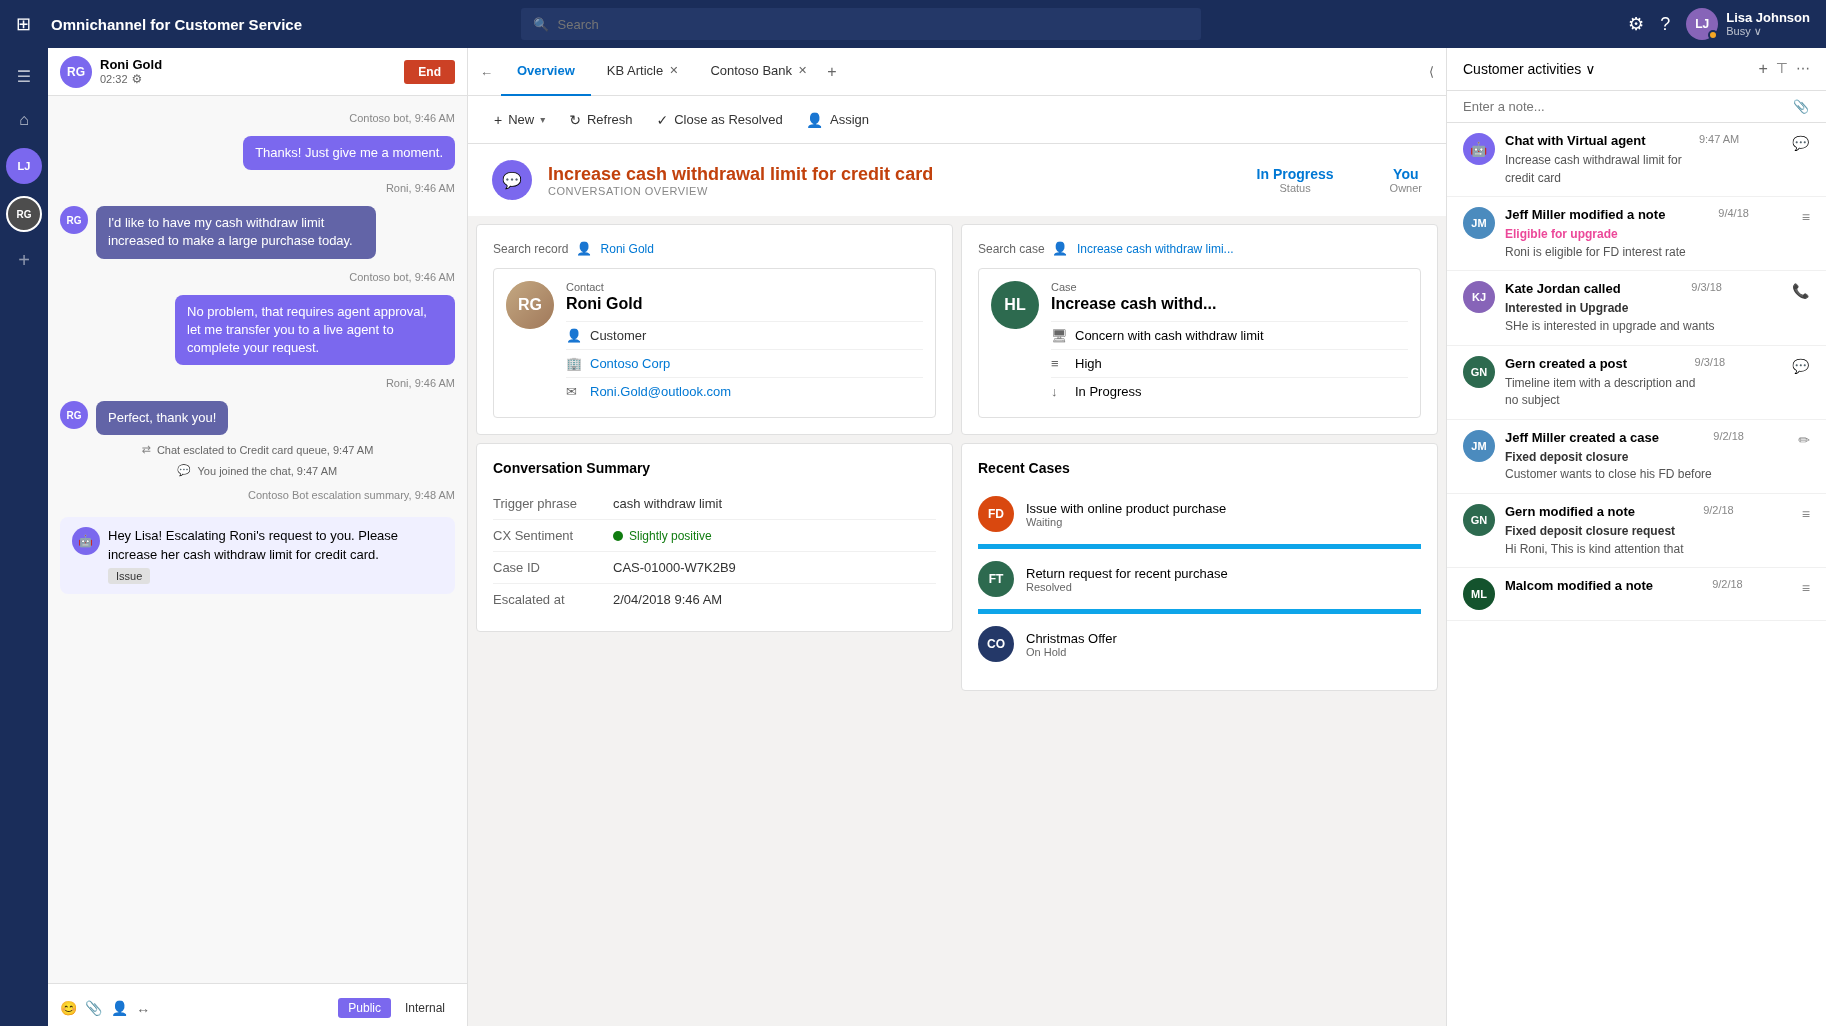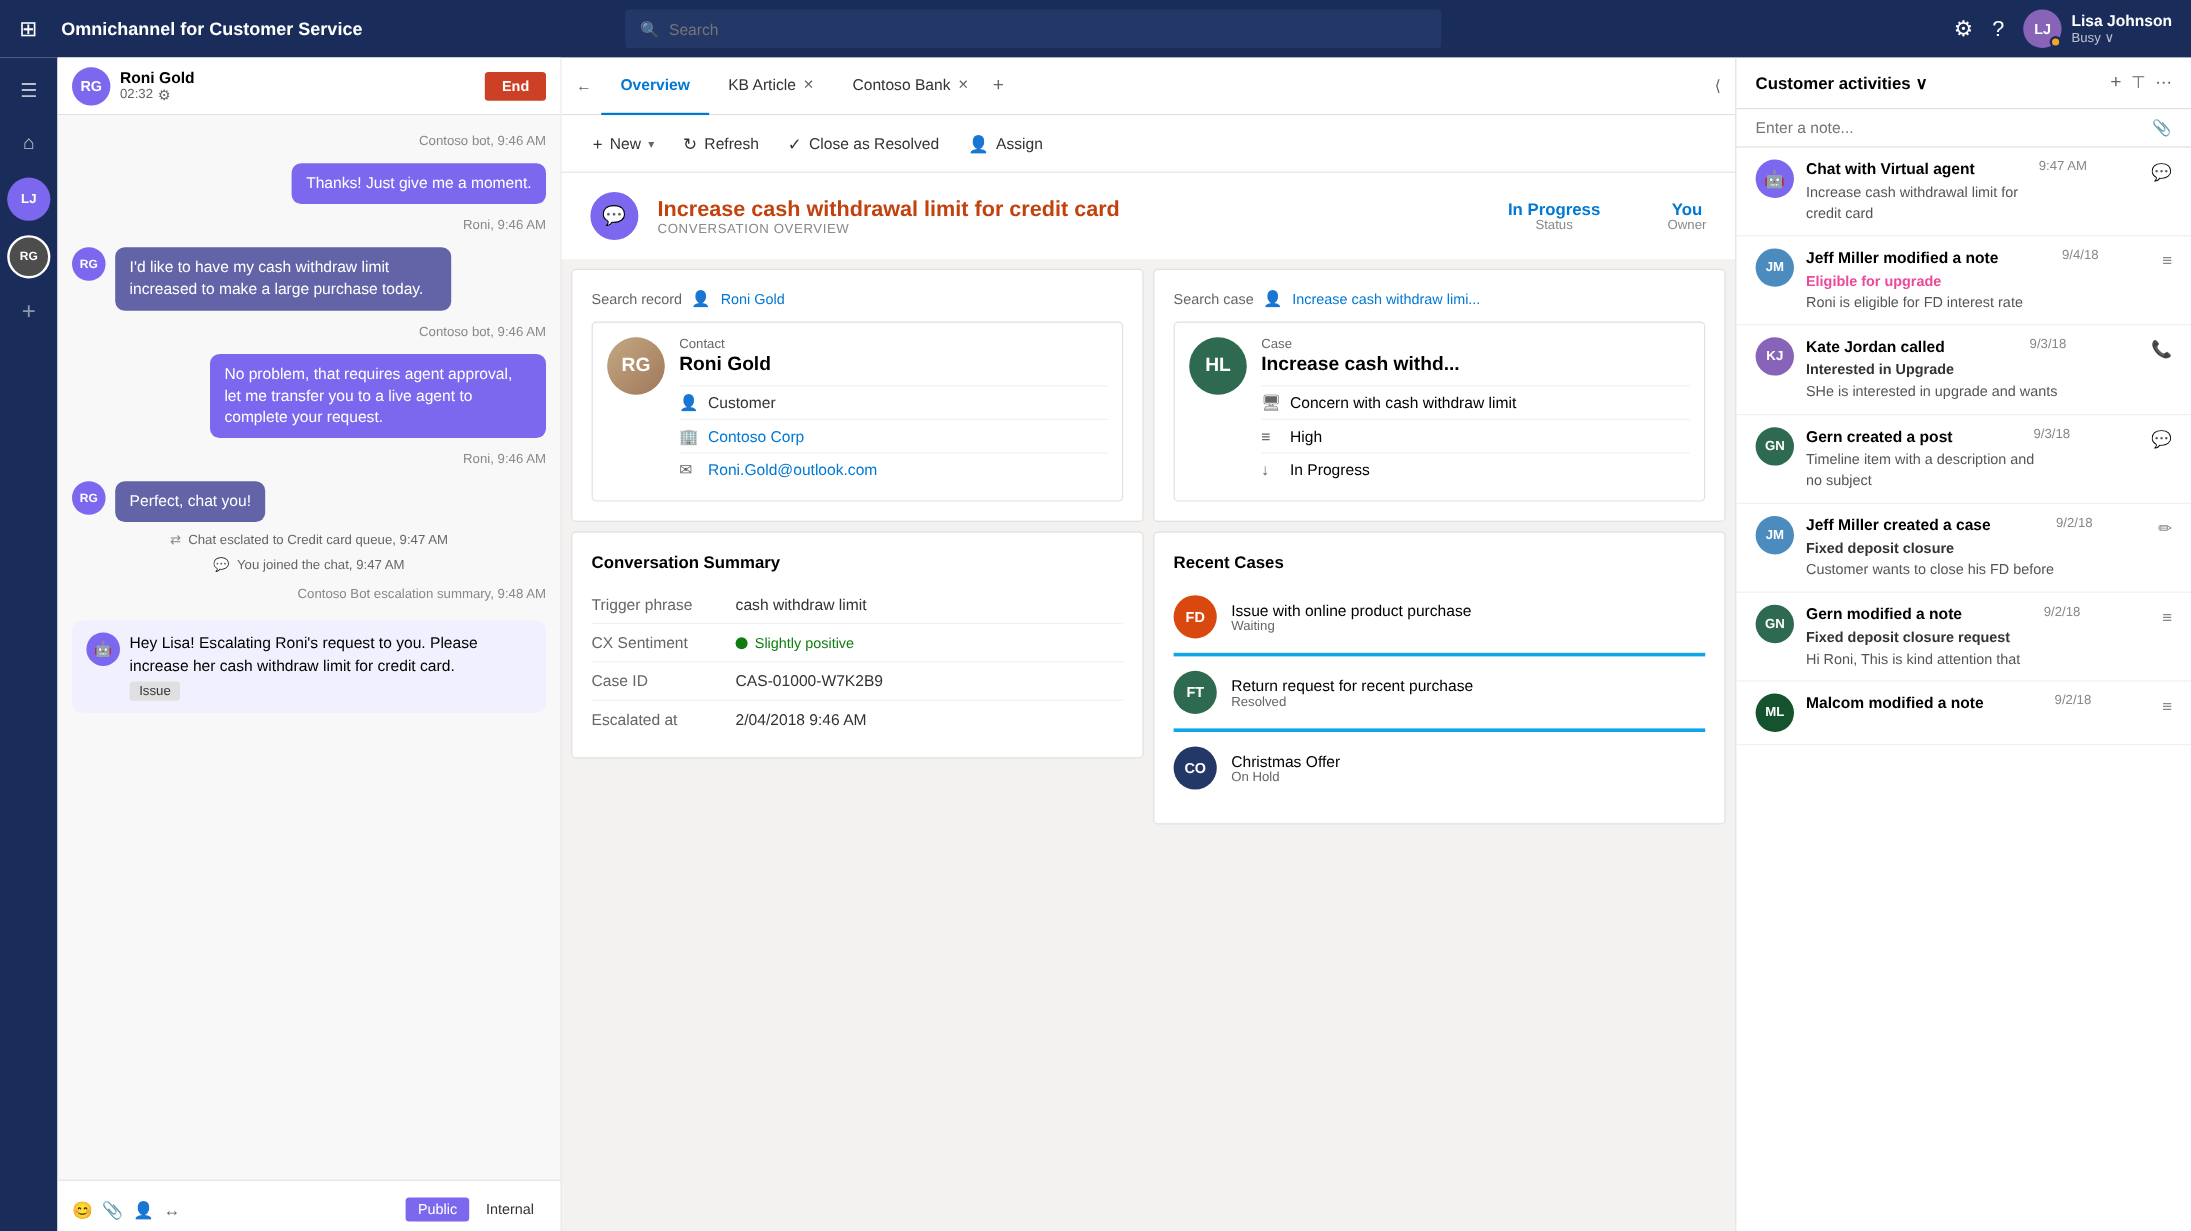--- a/index.html
+++ b/index.html
@@ -187,35 +187,35 @@
     .summary-tabs { display: flex; gap: 0; border-bottom: 2px solid #e0e0e0; margin-bottom: 16px; }
     .summary-tab { padding: 8px 12px; font-size: 13px; cursor: pointer; color: #666; border-bottom: 2px solid transparent; margin-bottom: -2px; }
     .summary-tab.active { color: #0078d4; border-bottom: 2px solid #0078d4; font-weight: 600; }
     .summary-field { display: flex; align-items: center; padding: 8px 0; border-bottom: 1px solid #f0f0f0; font-size: 13px; }
     .summary-label { width: 120px; color: #666; flex-shrink: 0; }
     .summary-value { color: #333; font-weight: 500; }
     .sentiment-badge { display: flex; align-items: center; gap: 6px; color: #107c10; font-size: 12px; }
     .sentiment-dot { width: 10px; height: 10px; border-radius: 50%; background: #107c10; }
 
     
-    .recent-case-item { display: flex; align-items: center; gap: 12px; padding: 12px 0; border-bottom: 3px solid #0ea5e9; }
+    .recent-case-item { display: flex; align-items: center; gap: 12px; padding: 12px 0; border-bottom: 5px solid #0ea5e9; }
     .case-icon { width: 36px; height: 36px; border-radius: 50%; display: flex; align-items: center; justify-content: center; color: white; font-weight: 700; font-size: 12px; flex-shrink: 0; }
     .case-name { font-size: 13px; font-weight: 500; }
     .case-status { font-size: 11px; color: #666; }
 
     
     .activities-panel {
       width: 380px; background: white; border-left: 1px solid #e0e0e0;
       display: flex; flex-direction: column;
     }
     .activities-header {
       display: flex; align-items: center; padding: 12px 16px;
       border-bottom: 1px solid #e0e0e0; gap: 8px;
     }
-    .activities-title { font-size: 14px; font-weight: 700; display: flex; align-items: center; gap: 4px; }
+    .activities-title { font-size: 14px; font-weight: 400; display: flex; align-items: center; gap: 4px; }
     .activities-header-icons { margin-left: auto; display: flex; gap: 8px; color: #666; }
     .note-input { padding: 8px 16px; border-bottom: 1px solid #e0e0e0; display: flex; align-items: center; gap: 8px; }
     .note-input input { flex: 1; border: none; outline: none; font-size: 13px; color: #999; }
     .activities-list { flex: 1; overflow-y: auto; }
     .activity-item { display: flex; gap: 10px; padding: 10px 16px; border-bottom: 1px solid #f0f0f0; }
     .activity-avatar { width: 32px; height: 32px; border-radius: 50%; flex-shrink: 0; display: flex; align-items: center; justify-content: center; color: white; font-weight: 700; font-size: 11px; }
     .activity-content { flex: 1; min-width: 0; }
     .activity-header-row { display: flex; justify-content: space-between; align-items: flex-start; }
     .activity-name { font-size: 13px; font-weight: 600; }
     .activity-time { font-size: 11px; color: #888; white-space: nowrap; flex-shrink: 0; }
@@ -288,21 +288,21 @@
       </div>
 
       <div class="timestamp-label">Contoso bot, 9:46 AM</div>
       <div class="msg-row right">
         <div class="msg-bubble bot">No problem, that requires agent approval, let me transfer you to a live agent to complete your request.</div>
       </div>
 
       <div class="timestamp-label">Roni, 9:46 AM</div>
       <div class="avatar-msg-row">
         <div class="msg-avatar">RG</div>
-        <div class="msg-bubble" style="background:#6264a7;color:white;">Perfect, chat you!</div>
+        <div class="msg-bubble" style="background:#6264a7;color:white;">Perfect, thank you!</div>
       </div>
 
       <div class="system-msg">
         <span style="color:#888;">⇄</span>
         <span>Chat esclated to Credit card queue, 9:47 AM</span>
       </div>
       <div class="system-msg">
         <span style="color:#888;">💬</span>
         <span>You joined the chat, 9:47 AM</span>
       </div>

